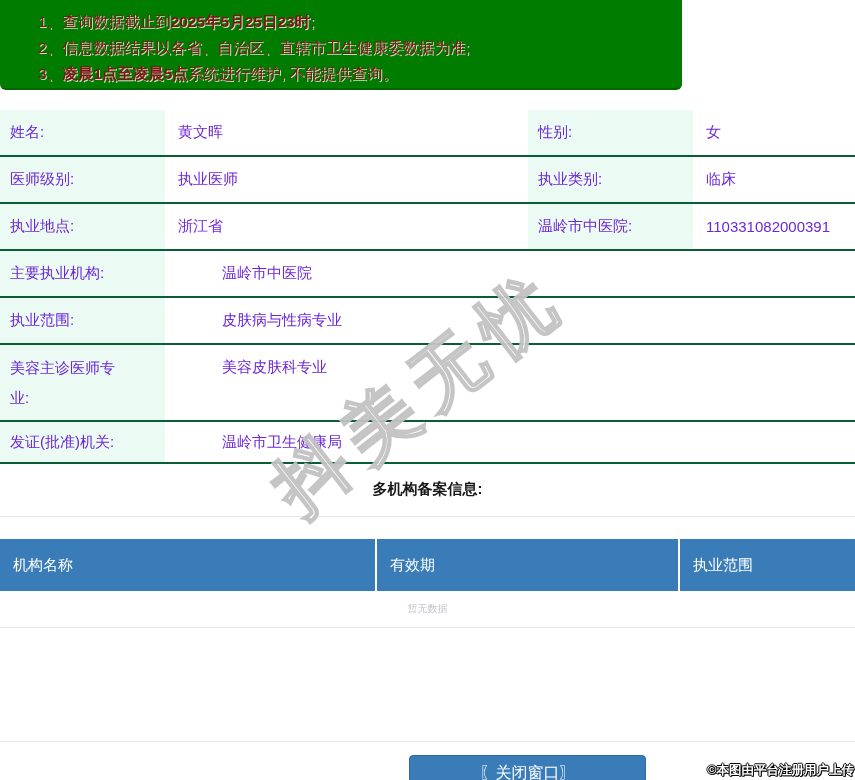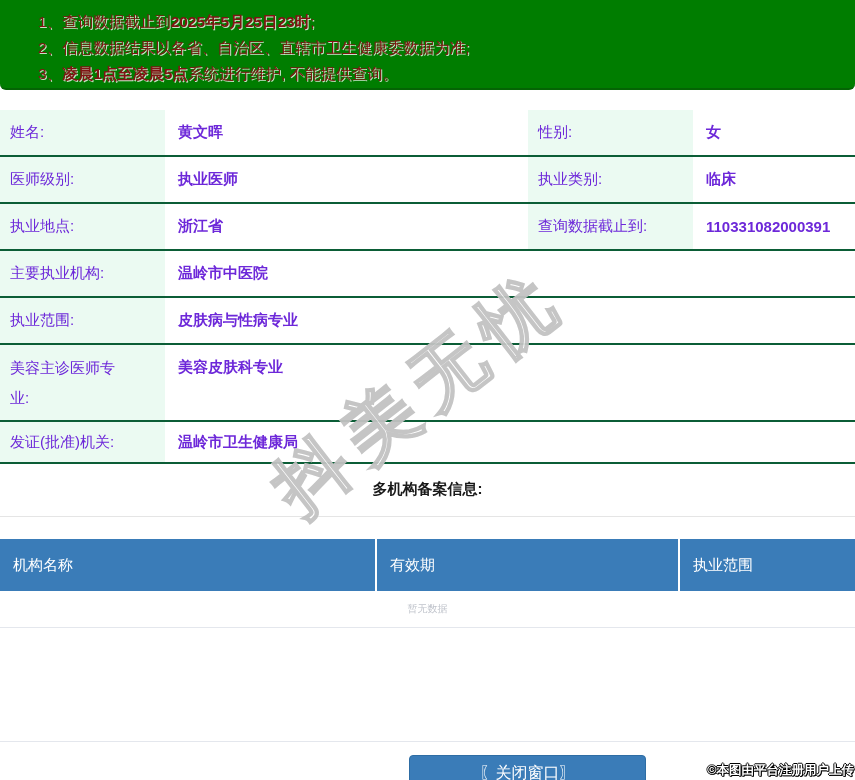--- a/index.html
+++ b/index.html
@@ -6,21 +6,21 @@
   html,body { width:855px; height:780px; }
   body {
     position:relative;
     background:#ffffff;
     font-family:"Liberation Sans","DejaVu Sans",sans-serif;
     overflow:hidden;
   }
 
   
   .banner {
-    width:855px; height:90px;
+    width:682px; height:90px;
     background:#007D00;
     border-bottom:2px solid #046404;
     border-radius:0 0 6px 6px;
     padding:9px 10px 0 38px;
     color:#801414;
   }
   .banner .line {
     font-size:15.5px;
     line-height:26px;
     white-space:nowrap;
@@ -29,27 +29,27 @@
   .banner .b { font-weight:bold; }
 
   
   .info-table { margin-top:20px; width:855px; }
   .irow {
     display:grid;
     grid-template-columns:165px 363px 165px 162px;
     border-bottom:2px solid #0B5D36;
     min-height:47px;
   }
-  .irow.full { grid-template-columns:165px 690px; }
+  .irow.full { grid-template-columns:165px 690px;gap:44px; }
   .cell {
     display:flex; align-items:center;
     font-size:15px; color:#6d28d9;
   }
   .cell.label { background:#EBFAF2; padding:0 6px 0 10px; }
-  .cell.value { padding:0 6px 0 13px; background:transparent;font-weight:bold; }
+  .cell.value { padding:0 6px 0 13px; background:transparent; }
   .irow.tall { min-height:77px; }
   .irow.tall .cell { align-items:flex-start; padding-top:13px; }
   .irow.tall .cell.label { padding-right:48px; line-height:30px; padding-top:8px; }
   .irow.short { min-height:42px; }
 
   
   .section-wrap { padding:16px 0 17px 0; border-bottom:1px solid #e5e5e5; }
   .section-title {
     text-align:center;
     font-size:15px; font-weight:bold; color:#1a1a1a;
@@ -136,21 +136,21 @@
   </div>
   <div class="irow">
     <div class="cell label">医师级别:</div>
     <div class="cell value">执业医师</div>
     <div class="cell label">执业类别:</div>
     <div class="cell value">临床</div>
   </div>
   <div class="irow">
     <div class="cell label">执业地点:</div>
     <div class="cell value">浙江省</div>
-    <div class="cell label">查询数据截止到:</div>
+    <div class="cell label">温岭市中医院:</div>
     <div class="cell value">110331082000391</div>
   </div>
   <div class="irow full">
     <div class="cell label">主要执业机构:</div>
     <div class="cell value">温岭市中医院</div>
   </div>
   <div class="irow full">
     <div class="cell label">执业范围:</div>
     <div class="cell value">皮肤病与性病专业</div>
   </div>

